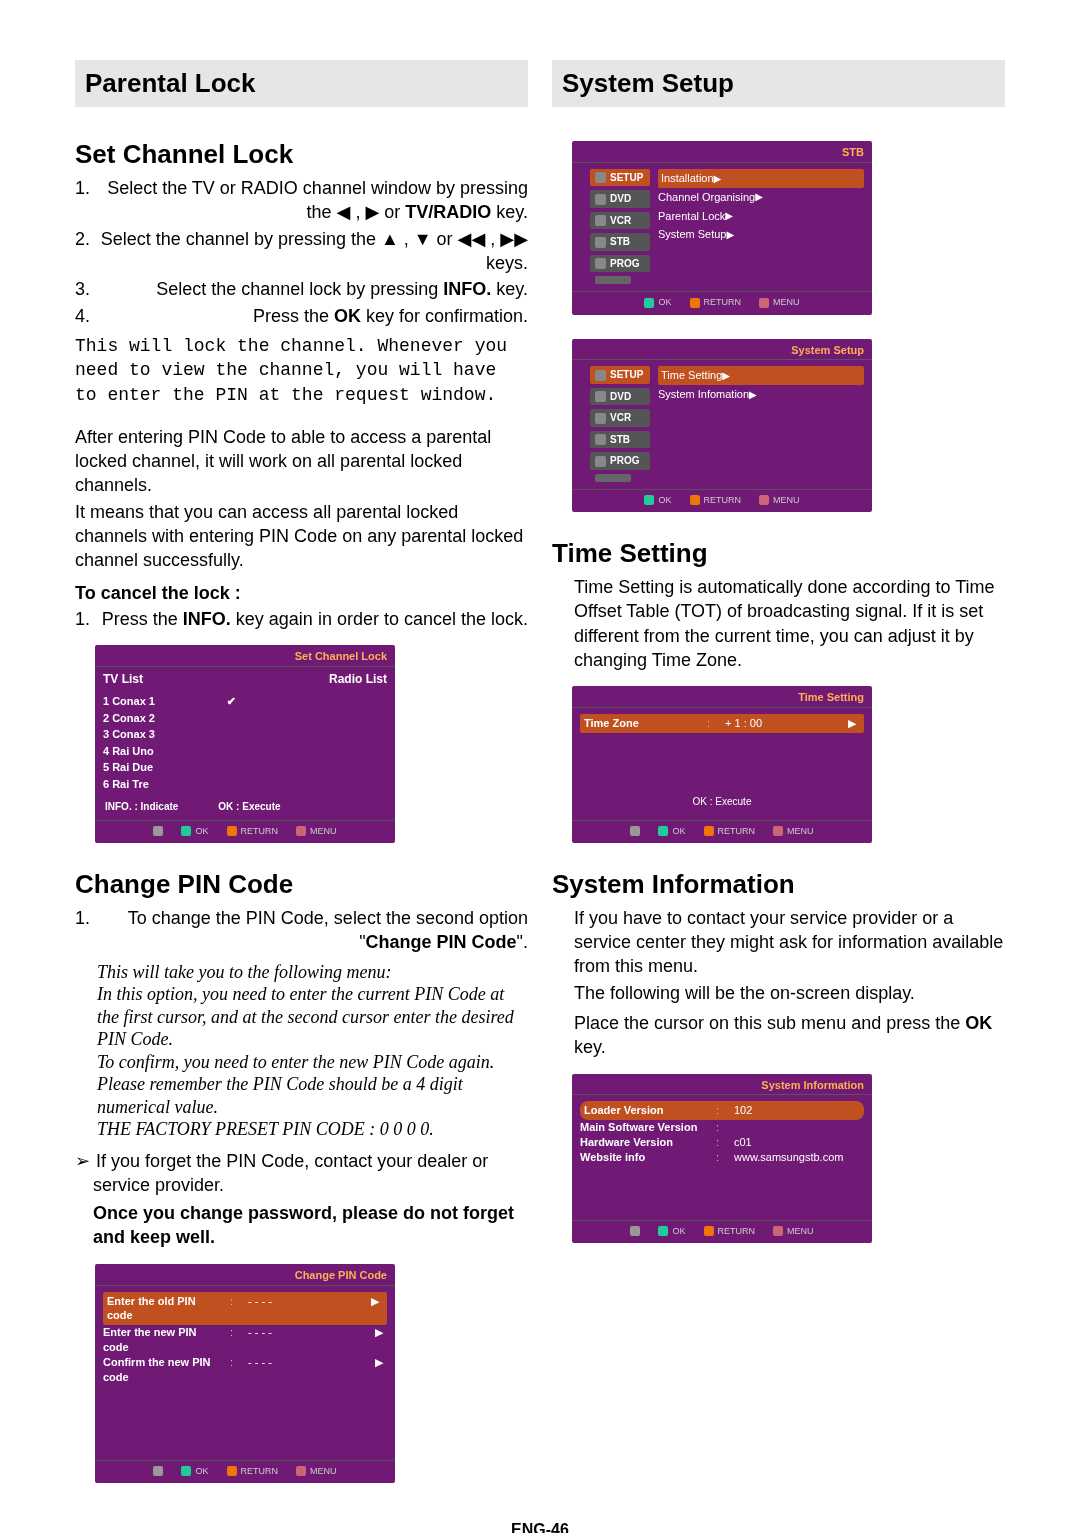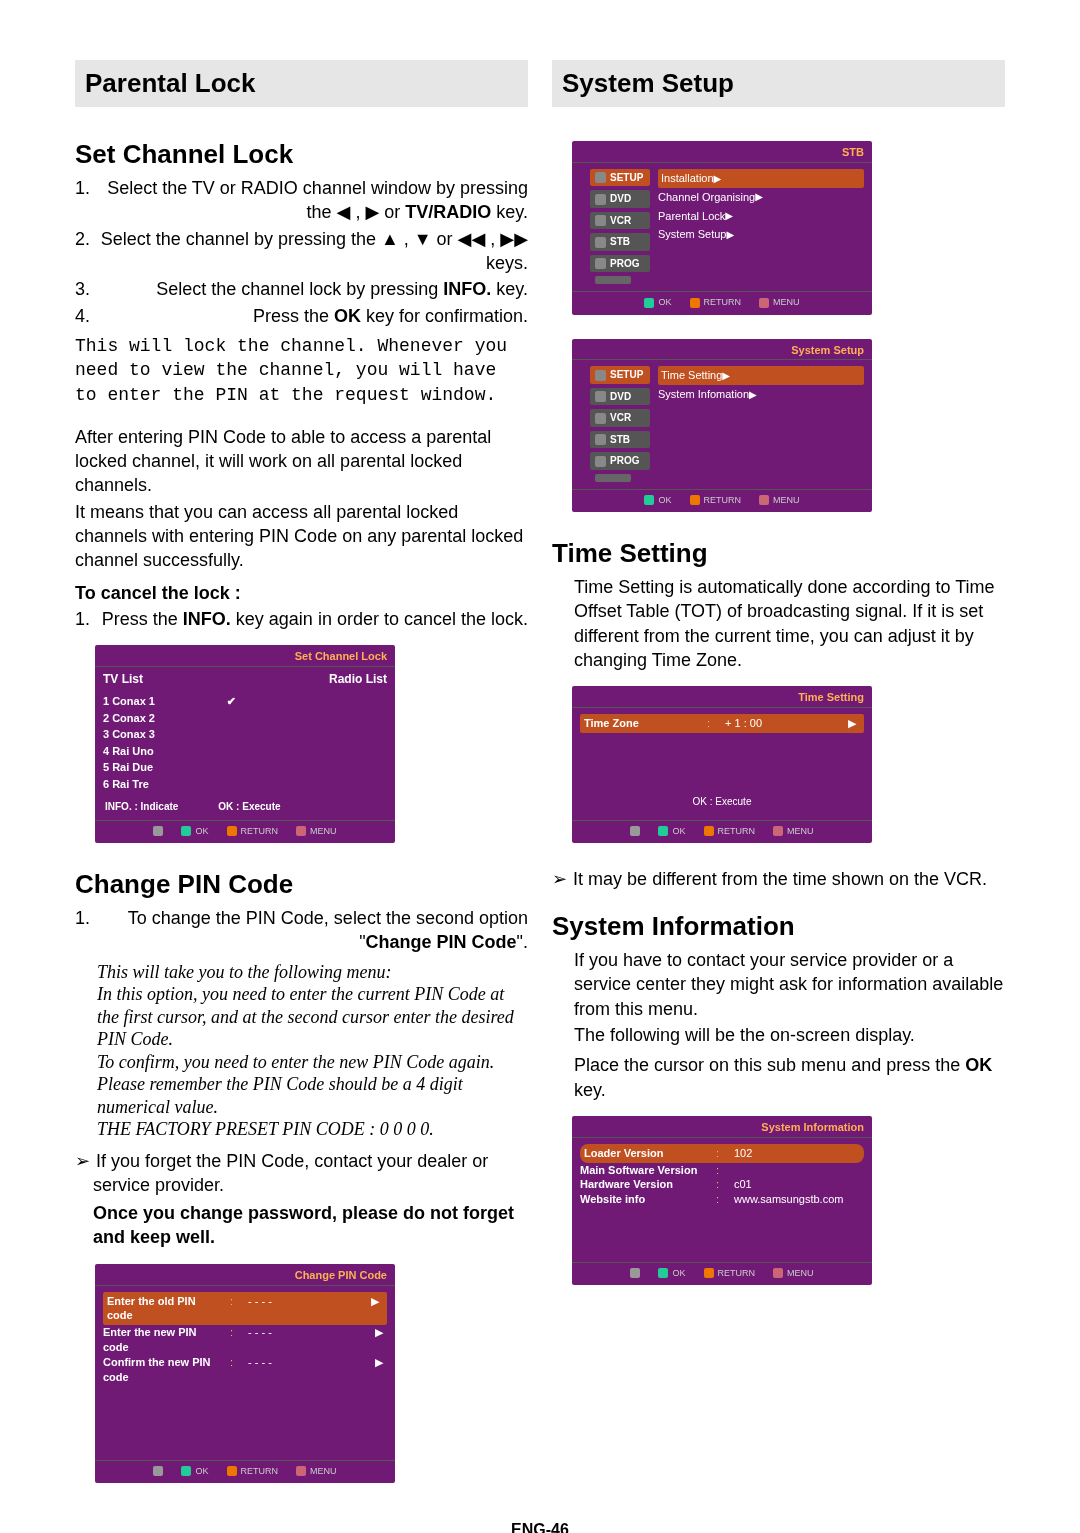--- a/index.html
+++ b/index.html
@@ -398,21 +398,20 @@
               <span class="sq sq-orange"></span>
               <span>RETURN</span>
             </span>
           <span class="legend">
               <span class="sq sq-pink"></span>
               <span>MENU</span>
             </span>
         </div>
       </div>
 
-      <div class="hand-note hand-icon" style="margin-top:14px;">It may be different from the time shown on the VCR.</div>
 
       <h2 class="section">System Information</h2>
       <p style="margin:2px 0 2px 22px;">If you have to contact your service provider or a service center they might ask for information available from this menu.</p>
       <p style="margin:2px 0 6px 22px;">The following will be the on-screen display.</p>
       <p style="margin:2px 0 2px 22px;"><span>Place the cursor on this sub menu and press the </span><span class="kw">OK</span><span> key.</span></p>
 
       <div class="osd simple" style="width:300px;margin-left:20px;">
         <div class="heading-right">System Information</div>
         <div style="padding:6px 8px 6px 8px;">
           <div class="val-row highlight" style="background:#c05020;padding:2px 4px;border-radius:8px;">

